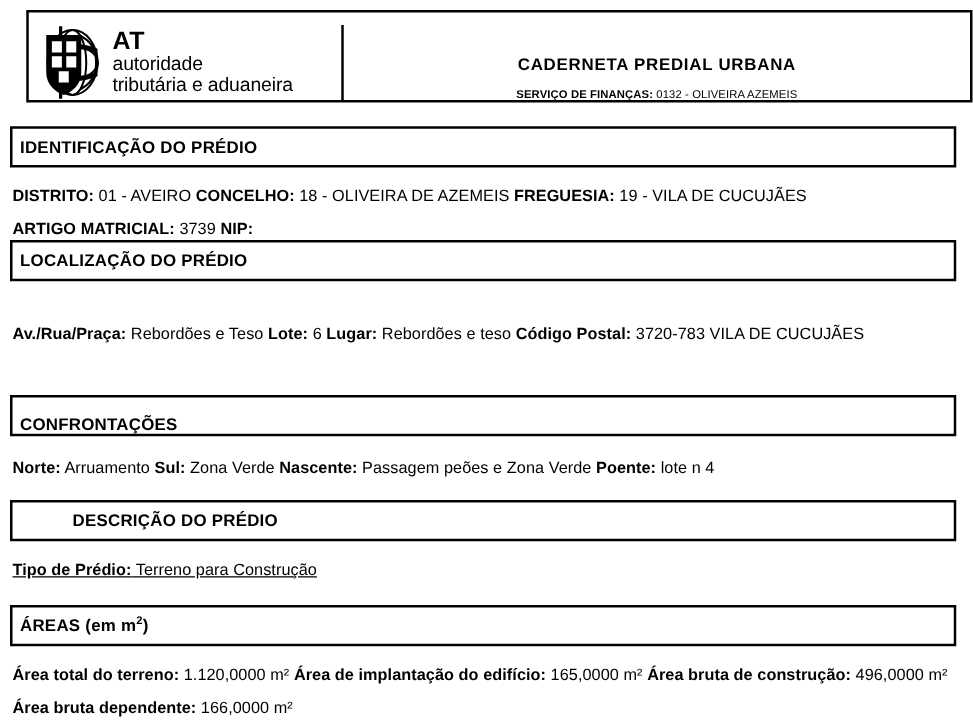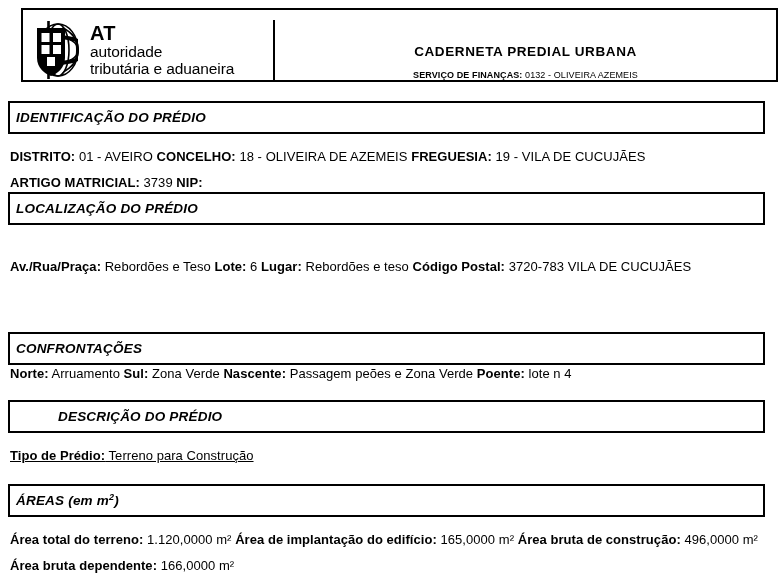--- a/index.html
+++ b/index.html
@@ -104,21 +104,20 @@
   .section-head {
     position: absolute;
     left: 8px;
     width: 757px;
     height: 33px;
     border: 2px solid #000;
     box-sizing: border-box;
     display: flex;
     align-items: center;
     padding-left: 6px;
-    font-style: italic;
   }
   .section-head-text {
     font-size: 13.5px;
     font-weight: bold;
     letter-spacing: 0.2px;
   }
   .section-head-text .sup {
     font-size: 9px;
     vertical-align: super;
     line-height: 0;
@@ -203,21 +202,21 @@
 
   <div class="section-head" style="top:192px;">
     <span class="section-head-text">LOCALIZAÇÃO DO PRÉDIO</span>
   </div>
   <div class="body-block" style="top:254px;">
     <div>
       <b>Av./Rua/Praça:</b><span> Rebordões e Teso </span><b>Lote:</b><span> 6 </span><b>Lugar:</b><span> Rebordões e teso </span><b>Código Postal:</b><span> 3720-783 VILA DE CUCUJÃES</span>
     </div>
   </div>
 
-  <div class="section-head" style="top:332px;">
+  <div class="section-head" style="top:316px;align-items:flex-end;">
     <span class="section-head-text">CONFRONTAÇÕES</span>
   </div>
   <div class="body-block" style="top:361px;">
     <div>
       <b>Norte:</b><span> Arruamento </span><b>Sul:</b><span> Zona Verde </span><b>Nascente:</b><span> Passagem peões e Zona Verde </span><b>Poente:</b><span> lote n 4</span>
     </div>
   </div>
 
   <div class="section-head" style="top:400px;padding-left:48px;">
     <span class="section-head-text">DESCRIÇÃO DO PRÉDIO</span>

